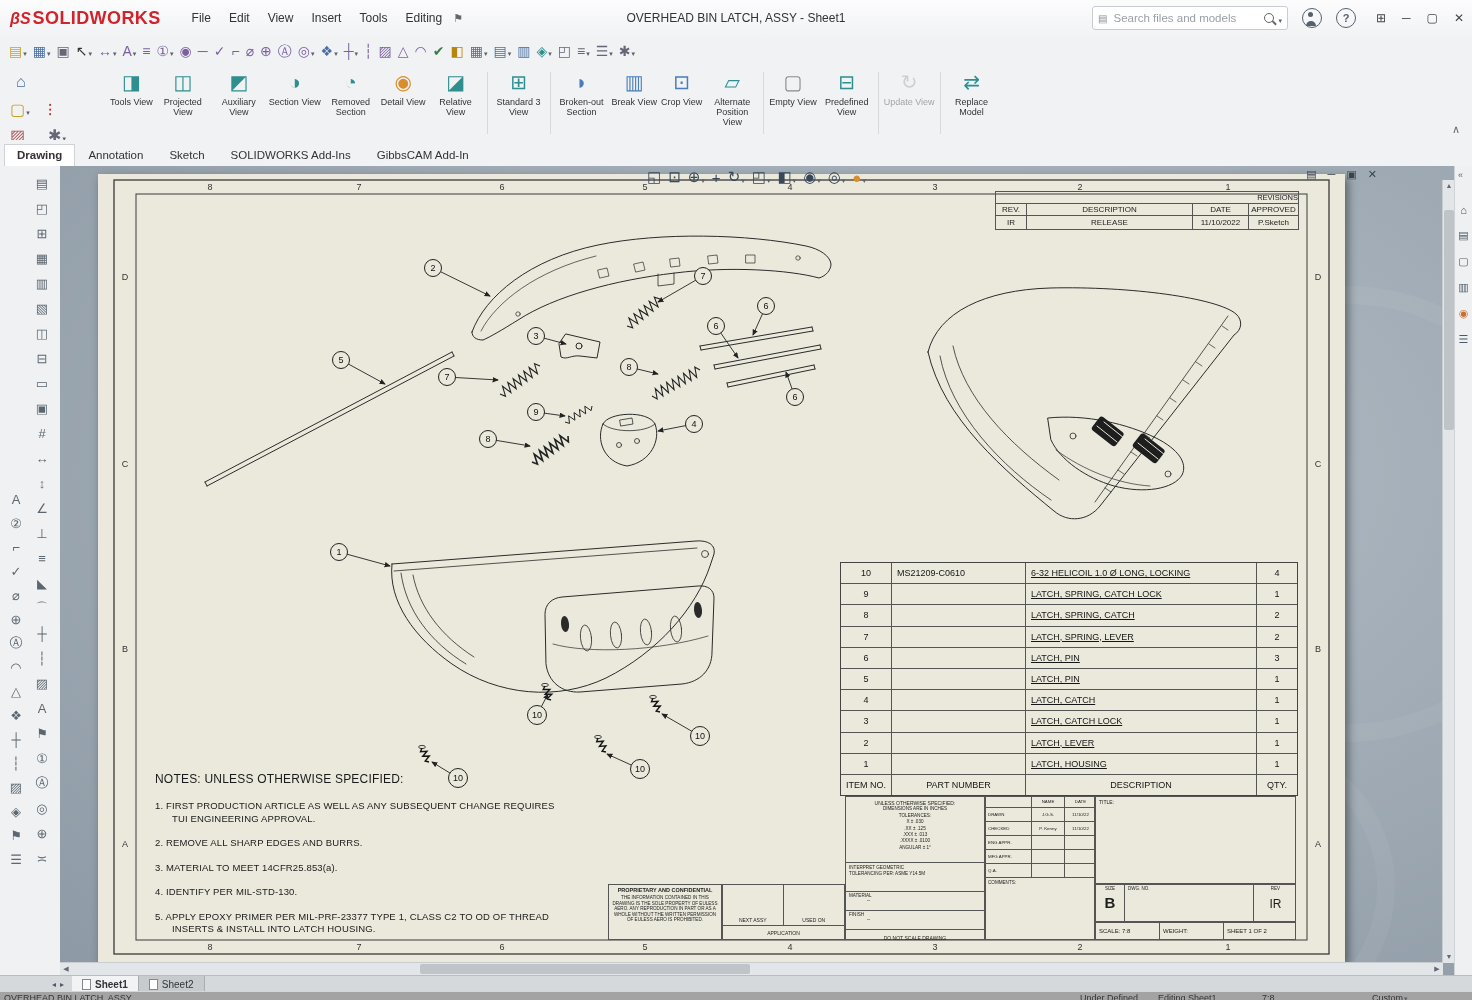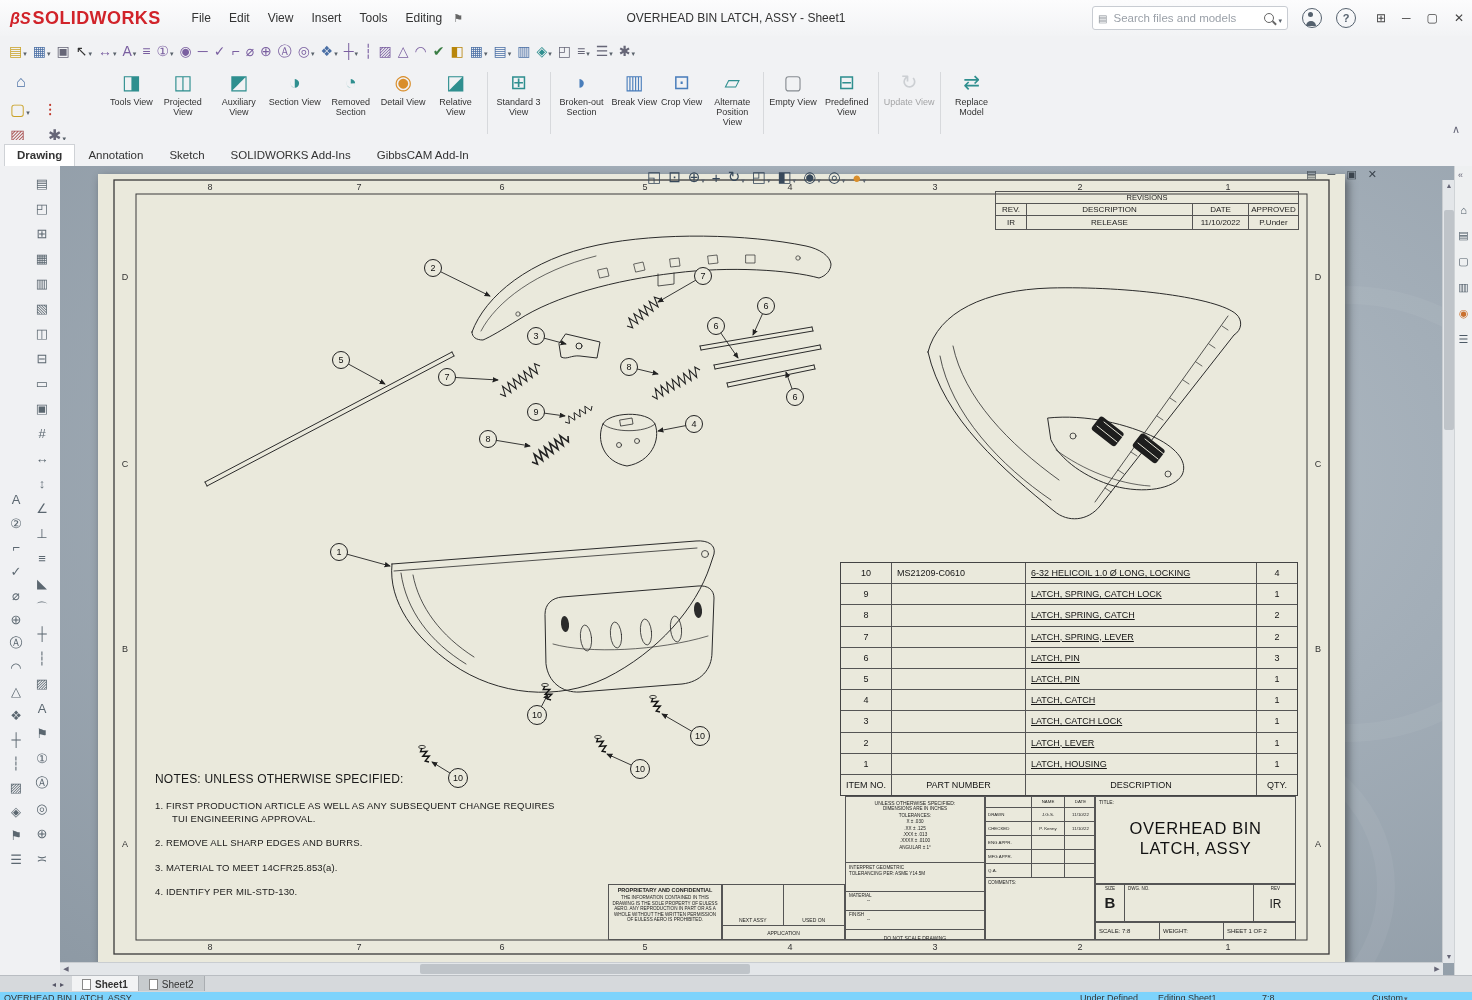--- a/index.html
+++ b/index.html
@@ -86,21 +86,21 @@
   .hscroll .thumb{position:absolute;top:1px;bottom:1px;left:360px;width:330px;background:#bfc4c9;border-radius:2px;}
   .hscroll .sarr{position:absolute;top:0;width:12px;height:12px;font-size:7px;color:#667;text-align:center;line-height:12px;}
 
   
   .sheet{position:absolute;left:38px;top:8px;width:1247px;height:788px;background:#eae9dc;
          box-shadow:3px 4px 9px rgba(0,0,0,.45);}
   .sheet svg{position:absolute;left:0;top:0;}
 
   
   .revtable{position:absolute;left:897px;top:17px;width:302px;border:1px solid #555;font-size:8px;color:#1d1d1d;}
-  .rev-title{height:11px;line-height:11px;text-align:center;border-bottom:1px solid #555;font-size:7.5px;}
+  .rev-title{height:11px;line-height:11px;text-align:right;border-bottom:1px solid #555;font-size:7.5px;}
   .rev-row{display:grid;grid-template-columns:30px 166px 56px 50px;}
   .rev-row>div{height:11px;line-height:11px;text-align:center;border-left:1px solid #555;overflow:hidden;}
   .rev-row>div:first-child{border-left:none;}
   .rev-row.hdr>div{border-bottom:1px solid #555;}
   .rev-row.dat>div{height:13px;line-height:13px;}
 
   .bomtable{position:absolute;left:742px;top:388px;width:456px;border:1.5px solid #444;font-size:9px;color:#151515;}
   .bom-row{display:grid;grid-template-columns:50px 134px 231px 41px;border-bottom:1px solid #555;}
   .bom-row:last-child{border-bottom:none;}
   .bom-row>div{height:20.2px;line-height:20.2px;border-left:1px solid #555;overflow:hidden;white-space:nowrap;}
@@ -156,21 +156,21 @@
   .tb-scalerow>div{border-left:1px solid #555;display:flex;align-items:center;padding-left:3px;overflow:hidden;white-space:nowrap;}
   .tb-scalerow>div:first-child{border-left:none;}
 
   
   .sheettabs{position:absolute;left:0;top:975px;width:1472px;height:16px;background:#d6d9dc;
              border-top:1px solid #b9bdc2;display:flex;align-items:stretch;font-size:10px;}
   .stnav{display:flex;align-items:center;gap:4px;padding:0 8px 0 52px;color:#556;font-size:8px;}
   .stab{display:flex;align-items:center;gap:4px;padding:0 10px;background:#c7cbce;border-right:1px solid #a9adb1;color:#333;}
   .stab.active{background:#f2f3f4;font-weight:bold;}
   .fold{width:7px;height:9px;background:#fff;border:1px solid #888;}
-  .statusbar{position:absolute;left:0;top:991px;width:1472px;height:9px;background:#7dd3fc;
+  .statusbar{position:absolute;left:0;top:991px;width:1472px;height:9px;background:#a3a3a3;
              border-top:1px solid #d4d7da;font-size:9px;color:#333;overflow:hidden;}
   .status-left{position:absolute;left:4px;top:1px;white-space:nowrap;}
   .status-item{position:absolute;top:1px;white-space:nowrap;}
 </style>
 </head>
 <body>
 
 <div id="app">
 
   <div class="titlebar">
@@ -677,21 +677,21 @@
           <div class="rev-row hdr">
             <div>REV.</div>
             <div>DESCRIPTION</div>
             <div>DATE</div>
             <div>APPROVED</div>
           </div>
           <div class="rev-row dat">
             <div>IR</div>
             <div>RELEASE</div>
             <div>11/10/2022</div>
-            <div>P.Under</div>
+            <div>P.Sketch</div>
           </div>
         </div>
 
       <div class="bomtable">
           <div class="bom-row">
             <div class="itm">10</div>
             <div class="pn">MS21209-C0610</div>
             <div class="dsc">6-32 HELICOIL 1.0 Ø LONG, LOCKING</div>
             <div class="qty">4</div>
           </div>
@@ -757,20 +757,21 @@
           </div>
         </div>
 
       <div class="notes">
         <div class="notes-title">NOTES: UNLESS OTHERWISE SPECIFIED:</div>
         <div>
             <div class="note-item">1. FIRST PRODUCTION ARTICLE AS WELL AS ANY SUBSEQUENT CHANGE REQUIRES TUI ENGINEERING APPROVAL.</div>
             <div class="note-item">2. REMOVE ALL SHARP EDGES AND BURRS.</div>
             <div class="note-item">3. MATERIAL TO MEET 14CFR25.853(a).</div>
             <div class="note-item">4. IDENTIFY PER MIL-STD-130.</div>
+            <div class="note-item">5. APPLY EPOXY PRIMER PER MIL-PRF-23377 TYPE 1, CLASS C2 TO OD OF THREAD INSERTS &amp; INSTALL INTO LATCH HOUSING.</div>
           </div>
       </div>
 
       <div class="tbcell tb-prop">
         <div class="pt">PROPRIETARY AND CONFIDENTIAL</div>
         <div class="px">THE INFORMATION CONTAINED IN THIS DRAWING IS THE SOLE PROPERTY OF EULESS AERO. ANY REPRODUCTION IN PART OR AS A WHOLE WITHOUT THE WRITTEN PERMISSION OF EULESS AERO IS PROHIBITED.</div>
       </div>
       <div class="tbcell tb-app">
         <div class="cols">
           <div>NEXT ASSY</div>
@@ -835,24 +836,20 @@
             <div class="sign-row">
               <div class="lb">Q.A.</div>
               <div class="mid"></div>
               <div class="dt"></div>
             </div>
           </div>
         <div class="tb-comments">COMMENTS:</div>
       </div>
       <div class="tbcell tb-title">
         <div class="tl">TITLE:</div>
-        <div class="big">
-          <div>OVERHEAD BIN</div>
-          <div>LATCH, ASSY</div>
-        </div>
       </div>
       <div class="tb-sizerow">
         <div>
           <div class="lab">SIZE</div>
           <div class="vbig">B</div>
         </div>
         <div>
           <div class="lab l">DWG. NO.</div>
         </div>
         <div>

